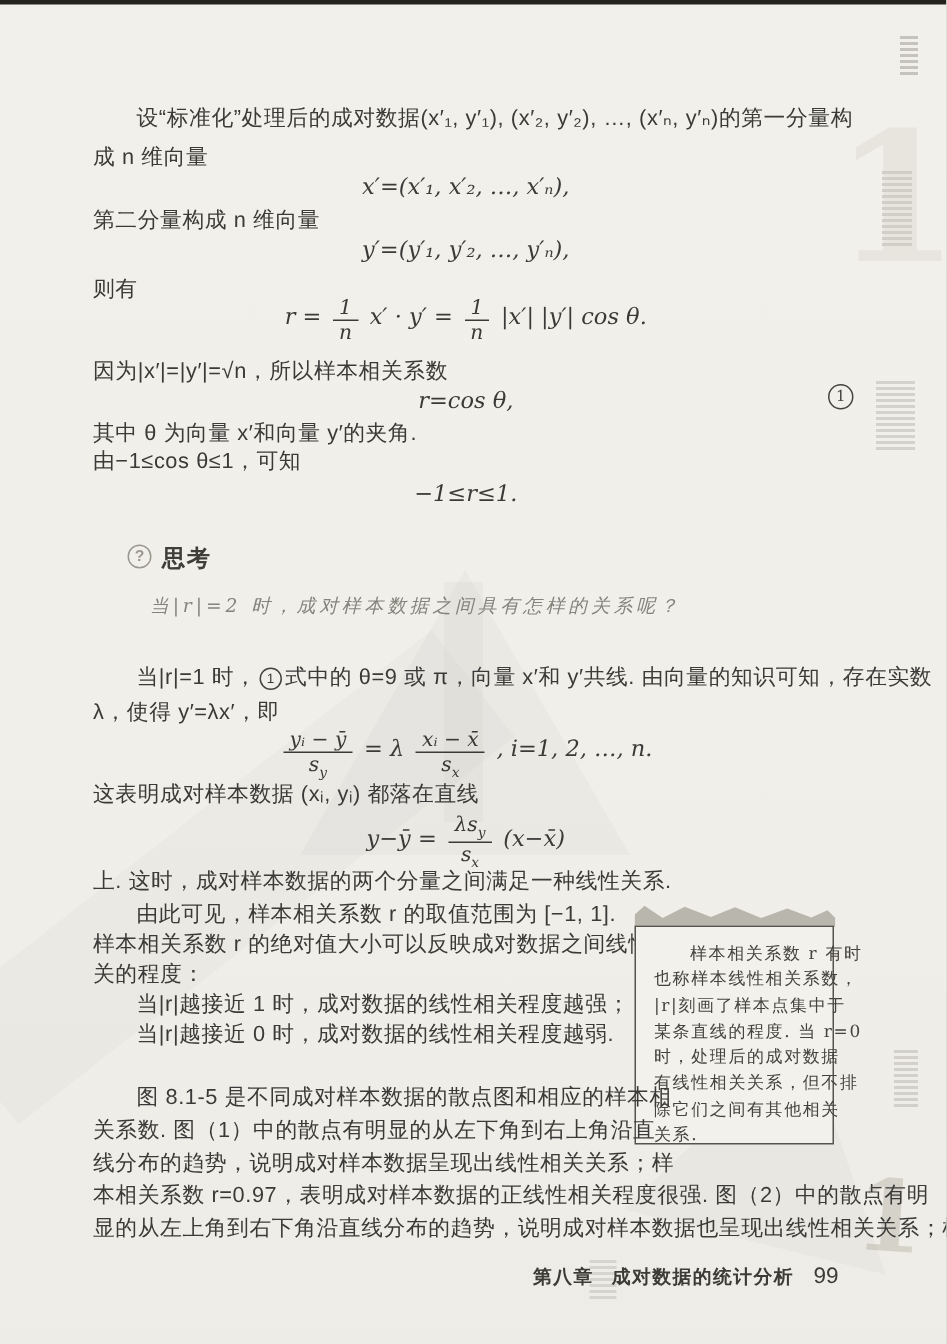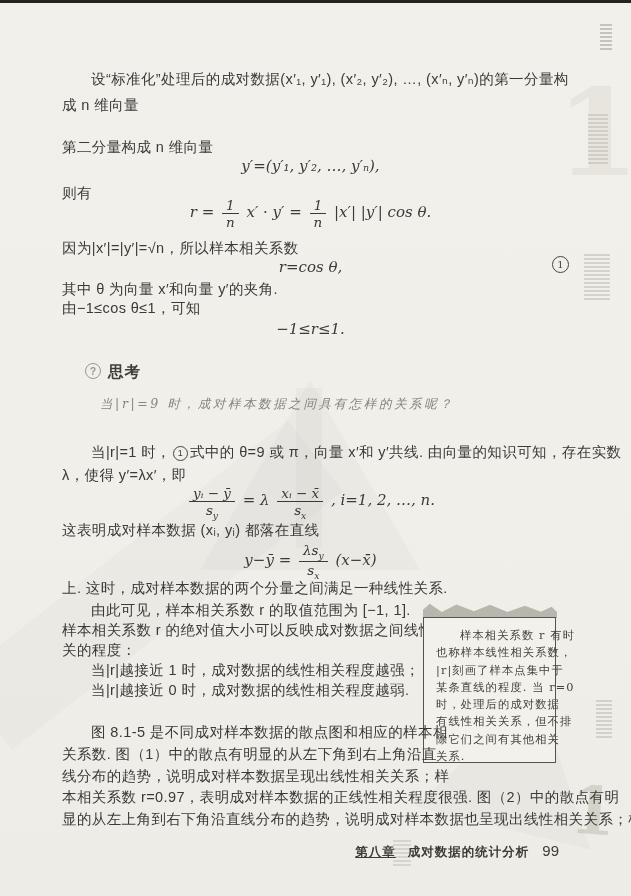--- a/index.html
+++ b/index.html
@@ -33,21 +33,21 @@
   
   .note-tab{position:absolute;left:423px;top:603px;width:134px;height:15px;background:#aeaba2;opacity:.85;
         clip-path:polygon(0 45%,5% 5%,14% 60%,25% 10%,38% 55%,50% 12%,63% 60%,76% 18%,88% 58%,96% 25%,100% 60%,100% 100%,0 100%);}
   .note-box{position:absolute;left:423px;top:617px;width:133px;height:146px;border:1px solid #55534c;
         background:#f3f1eb;box-sizing:border-box;padding:9px 0 0 12px;}
   .note-line{font-family:"DejaVu Serif",serif;font-size:11.3px;line-height:17.3px;color:#45433e;
         letter-spacing:1.1px;white-space:nowrap;}
   .note-indent{padding-left:24px;text-align:right;}
   .footer{position:absolute;left:62px;top:842px;width:497px;text-align:right;font-size:12.5px;
         color:#3c3b37;letter-spacing:1px;white-space:nowrap;}
-  .footer .chap{font-weight:bold;margin-right:12px;text-decoration:underline;}
+  .footer .chap{font-weight:bold;margin-right:12px;}
   .footer .btitle{font-weight:bold;}
   .footer .pageno{font-size:15px;margin-left:13px;letter-spacing:0;}
   
   .smudge{position:absolute;background:repeating-linear-gradient(0deg,#8f8d85 0 2px,transparent 2px 4px);}
   .ghost{position:absolute;pointer-events:none;}
   .tri{width:0;height:0;position:absolute;pointer-events:none;}
   .ghost-one{position:absolute;font-family:"DejaVu Serif",serif;font-weight:bold;color:#d5d2c9;pointer-events:none;}
 </style>
 </head>
 <body>
@@ -62,20 +62,21 @@
   <div class="smudge" style="left:393px;top:840px;width:18px;height:26px;opacity:.25;"></div>
   <div class="ghost-one" style="left:570px;top:772px;font-size:66px;transform:rotate(4deg);">1</div>
   <div class="ghost-one" style="left:556px;top:62px;font-size:120px;opacity:.35;">1</div>
   <div class="ghost" style="left:296px;top:388px;width:26px;height:160px;background:#8a8880;opacity:.06;"></div>
   <div class="tri" style="left:200px;top:380px;border-left:110px solid transparent;border-right:110px solid transparent;border-bottom:190px solid #8a8880;opacity:.05;"></div>
   <div class="tri" style="left:430px;top:690px;border-left:90px solid transparent;border-right:90px solid transparent;border-bottom:140px solid #8a8880;opacity:.05;transform:rotate(14deg);"></div>
   <div class="ghost" style="left:-60px;top:540px;width:420px;height:90px;background:#8a8880;opacity:.04;transform:rotate(-38deg);"></div>
 
   <div class="line" style="top:96px">成 n 维向量</div>
   <div class="line indent" style="top:70px">设“标准化”处理后的成对数据(x′₁, y′₁), (x′₂, y′₂), …, (x′ₙ, y′ₙ)的第一分量构</div>
+  <div class="eq" style="top:115px">x′=(x′₁, x′₂, …, x′ₙ),</div>
   <div class="line" style="top:138px">第二分量构成 n 维向量</div>
   <div class="eq" style="top:157px">y′=(y′₁, y′₂, …, y′ₙ),</div>
   <div class="line" style="top:184px">则有</div>
 
   <div class="eq" style="top:198px">
     <span>r =</span>
     <span class="frac"><span class="top">1</span><span class="bot">n</span></span>
     <span>x′ · y′ =</span>
     <span class="frac"><span class="top">1</span><span class="bot">n</span></span>
     <span>|x′| |y′| cos θ.</span>
@@ -83,21 +84,21 @@
 
   <div class="line" style="top:239px">因为|x′|=|y′|=√n，所以样本相关系数</div>
   <div class="eq" style="top:258px">r=cos θ,</div>
   <div class="badge">1</div>
   <div class="line" style="top:280px">其中 θ 为向量 x′和向量 y′的夹角.</div>
   <div class="line" style="top:299px">由−1≤cos θ≤1，可知</div>
   <div class="eq" style="top:320px">−1≤r≤1.</div>
 
   <div class="think-icon">?</div>
   <div class="think-title">思考</div>
-  <div class="question">当|r|=9 时，成对样本数据之间具有怎样的关系呢？</div>
+  <div class="question">当|r|=2 时，成对样本数据之间具有怎样的关系呢？</div>
 
   <div class="line indent" style="top:443px"><span>当|r|=1 时，</span><span class="inline-badge">1</span><span>式中的 θ=9 或 π，向量 x′和 y′共线. 由向量的知识可知，存在实数</span></div>
   <div class="line" style="top:466px">λ，使得 y′=λx′，即</div>
 
   <div class="eq" style="top:486px">
     <span class="frac"><span class="top">yᵢ − ȳ</span><span class="bot"><span>s</span><sub>y</sub></span></span>
     <span>= λ</span>
     <span class="frac"><span class="top">xᵢ − x̄</span><span class="bot"><span>s</span><sub>x</sub></span></span>
     <span>,  i=1, 2, …, n.</span>
   </div>

